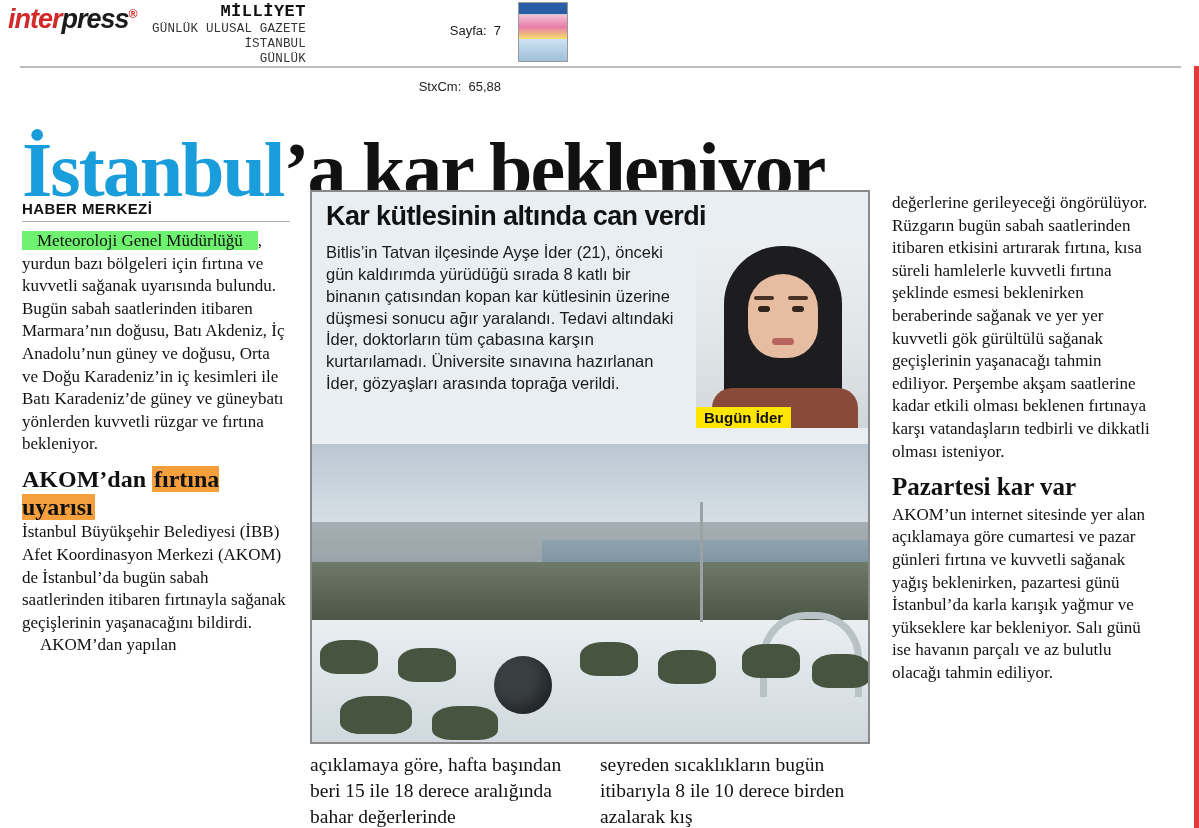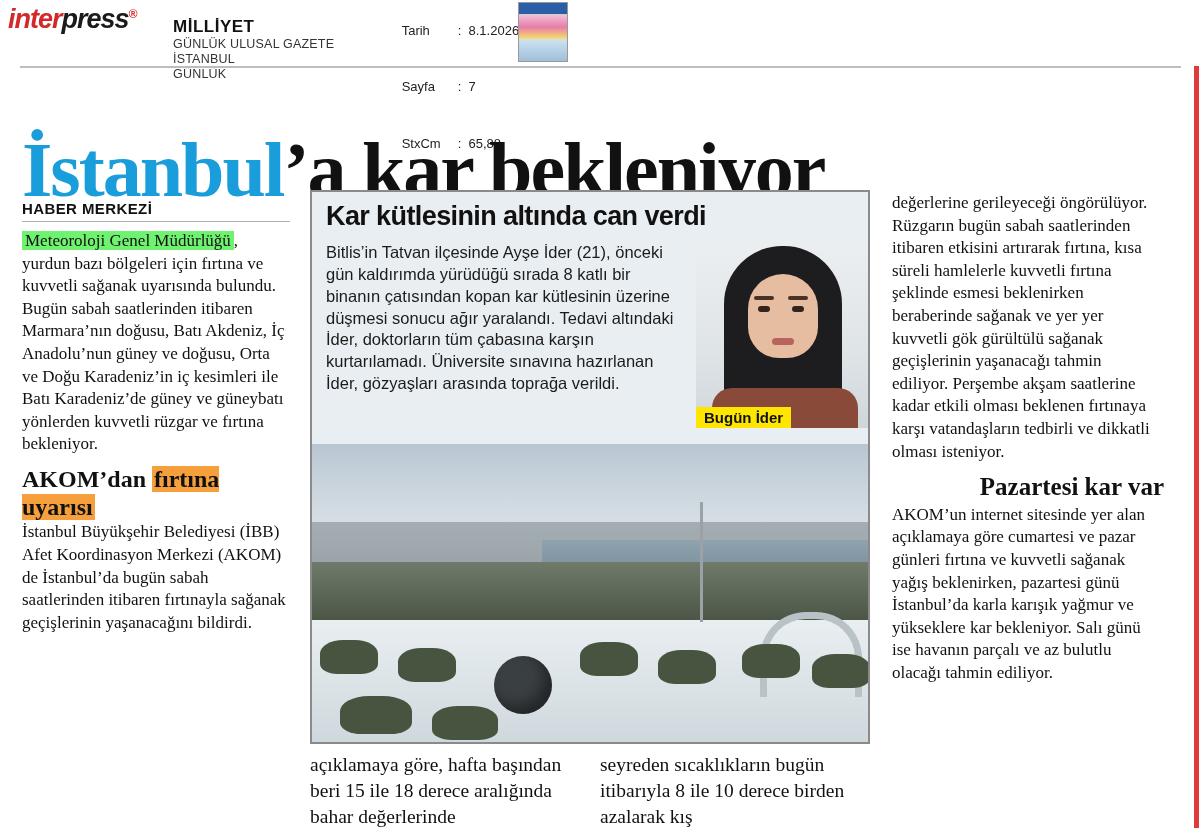--- a/index.html
+++ b/index.html
@@ -14,20 +14,21 @@
     color: #111111;
     overflow: hidden;
     position: relative;
   }
 
   
   .clip-header {
     position: relative;
     height: 62px;
     padding: 8px 0 0 0;
+    text-align: right;
   }
   .logo {
     position: absolute;
     left: 8px;
     top: 4px;
     font-family: "Liberation Sans", sans-serif;
     font-weight: bold;
     font-style: italic;
     font-size: 27px;
     letter-spacing: -1px;
@@ -35,25 +36,24 @@
   }
   .logo .logo-dark { color: #1b1b1b; }
   .logo .logo-dot {
     font-size: 12px;
     vertical-align: super;
     color: #d22a2a;
   }
 
   .paper-block {
     position: absolute;
-    left: 173px;
+    left: 152px;
     top: 2px;
-    font-family: Liberation Sans, sans-serif;
+    font-family: Liberation Mono, monospace;
     line-height: 1.18;
-    margin-top: 15px;
   }
   .paper-name {
     font-size: 17px;
     font-weight: bold;
     letter-spacing: 0.5px;
     color: #111;
   }
   .paper-sub {
     font-size: 12.5px;
     color: #333;
@@ -157,21 +157,21 @@
     color: #111;
     margin-bottom: 4px;
   }
   .byline-rule {
     height: 1px;
     background: #b0b0b0;
     margin: 4px 0 8px 0;
   }
   .hl-green {
     background: #6ff26f;
-    padding: 0 3px;
+    padding: 0 15px;
   }
   .subhead {
     font-family: "Liberation Serif", serif;
     font-weight: bold;
     font-size: 24px;
     line-height: 1.15;
     margin: 10px 0 0 0;
   }
   .hl-orange {
     background: #f5a03c;
@@ -349,43 +349,39 @@
     left: 892px;
     top: 192px;
     width: 272px;
   }
   .subhead2 {
     font-family: "Liberation Serif", serif;
     font-weight: bold;
     font-size: 25px;
     line-height: 1.1;
     margin: 10px 0 3px 0;
-    text-align: right;
   }
 </style>
 </head>
 <body>
 
 <div class="clip-header">
 
   <div class="logo">
     <span>inter</span><span class="logo-dark">press</span><span class="logo-dot">®</span>
   </div>
 
   <div class="paper-block">
     <div class="paper-name">MİLLİYET</div>
     <div class="paper-sub">GÜNLÜK ULUSAL GAZETE</div>
     <div class="paper-sub">İSTANBUL</div>
     <div class="paper-sub">GÜNLÜK</div>
   </div>
 
   <div class="meta-block">
-    <div class="meta-row">
-      <span class="meta-label">Tarih</span>:&nbsp;&nbsp;<span>8.1.2026</span>
-    </div>
     <div class="meta-row">
       <span class="meta-label">Sayfa</span>:&nbsp;&nbsp;<span>7</span>
     </div>
     <div class="meta-row">
       <span class="meta-label">StxCm</span>:&nbsp;&nbsp;<span>65,88</span>
     </div>
   </div>
 
   <div class="thumb">
     <div class="th-top"></div>
@@ -398,20 +394,21 @@
 <div class="rule-red"></div>
 
 <h1 class="headline"><span class="hl-blue">İstanbul</span><span class="hl-dark">’a kar bekleniyor</span></h1>
 
 <div class="col" id="col-left">
   <div class="byline">HABER MERKEZİ</div>
   <div class="byline-rule"></div>
   <p><span class="hl-green">Meteoroloji Genel Müdürlüğü</span><span>, yurdun bazı bölgeleri için fırtına ve kuvvetli sağanak uyarısında bulundu. Bugün sabah saatlerinden itibaren Marmara’nın doğusu, Batı Akdeniz, İç Anadolu’nun güney ve doğusu, Orta ve Doğu Karadeniz’in iç kesimleri ile Batı Karadeniz’de güney ve güneybatı yönlerden kuvvetli rüzgar ve fırtına bekleniyor.</span></p>
   <div class="subhead"><span>AKOM’dan </span><span class="hl-orange">fırtına uyarısı</span></div>
   <p>İstanbul Büyükşehir Belediyesi (İBB) Afet Koordinasyon Merkezi (AKOM) de İstanbul’da bugün sabah saatlerinden itibaren fırtınayla sağanak geçişlerinin yaşanacağını bildirdi.</p>
+  <p>AKOM’dan yapılan</p>
 </div>
 
 <div class="col" id="col-mid">
   <div class="feature">
     <div class="feature-inner">
       <div class="feature-title">Kar kütlesinin altında can verdi</div>
       <div class="feature-body">Bitlis’in Tatvan ilçesinde Ayşe İder (21), önceki gün kaldırımda yürüdüğü sırada 8 katlı bir binanın çatısından kopan kar kütlesinin üzerine düşmesi sonucu ağır yaralandı. Tedavi altındaki  İder, doktorların tüm çabasına karşın kurtarılamadı. Üniversite sınavına hazırlanan İder, gözyaşları arasında toprağa verildi.</div>
     </div>
 
     <div class="portrait">

